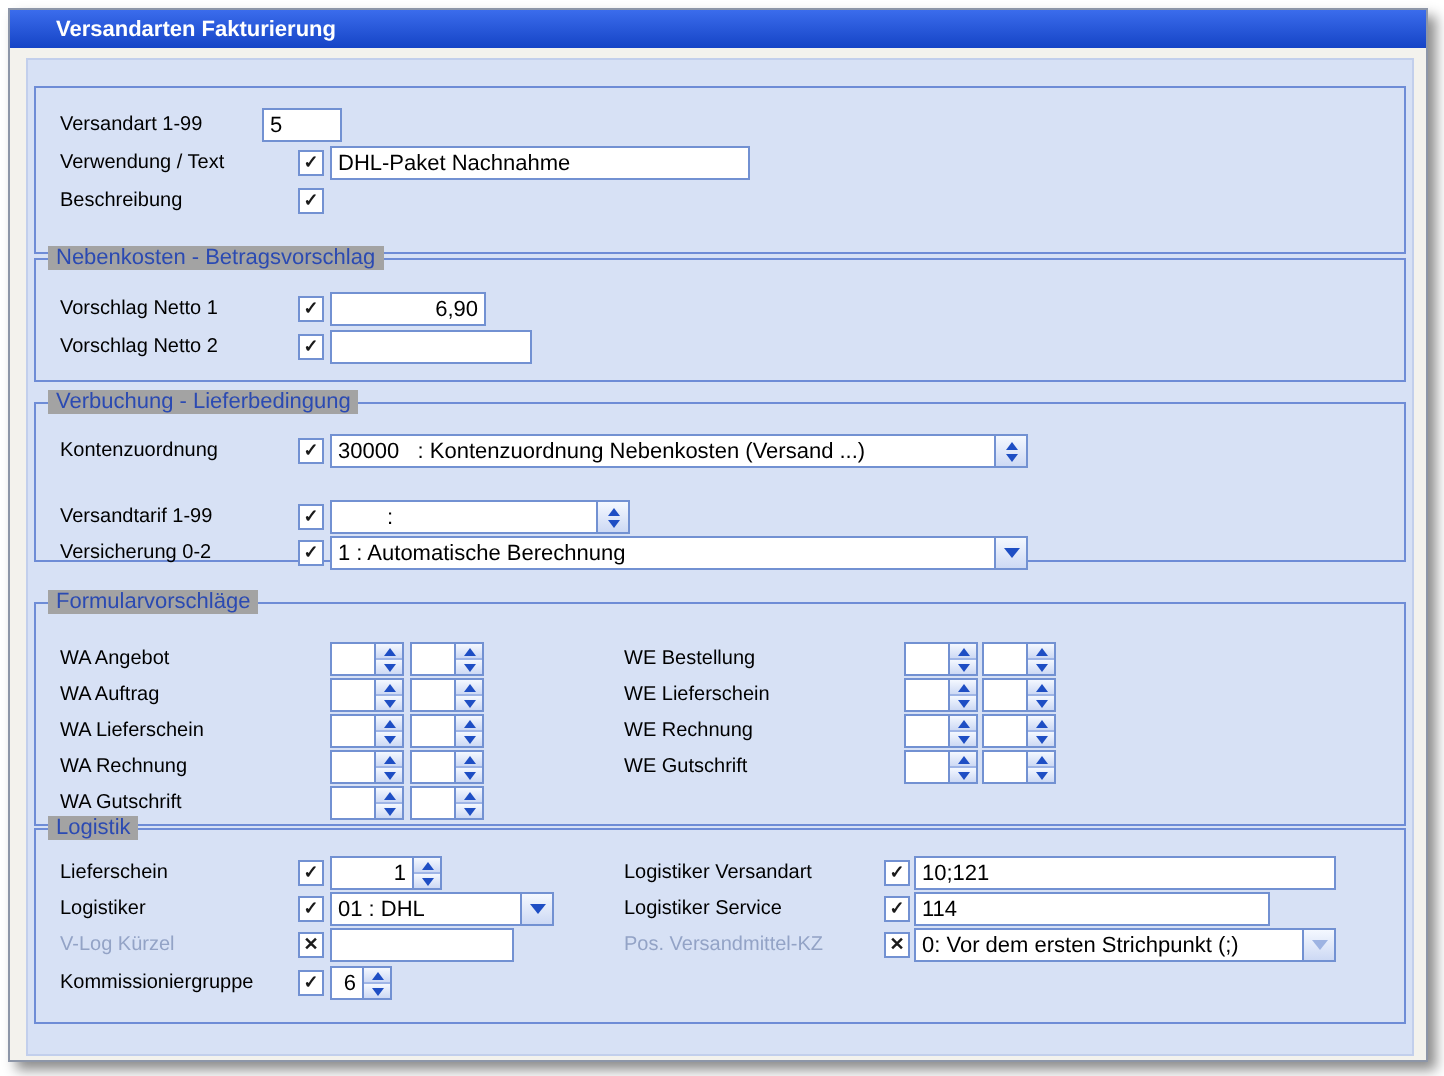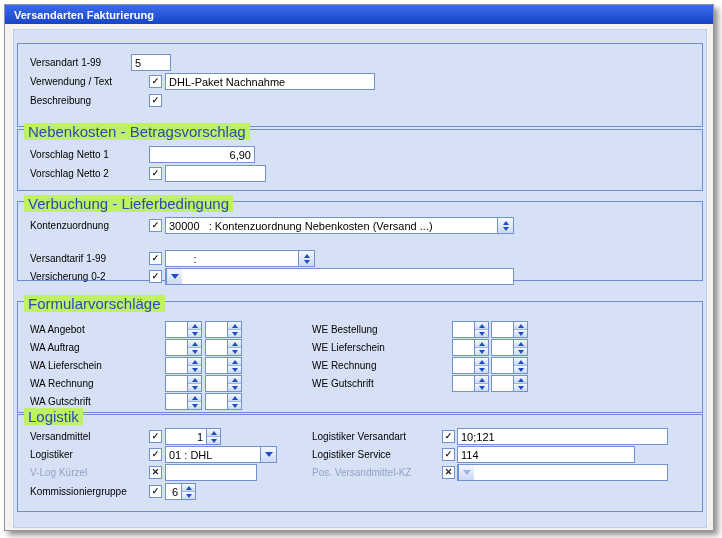--- a/index.html
+++ b/index.html
@@ -3,27 +3,27 @@
 <meta charset="utf-8">
 <style>
   * { margin:0; padding:0; box-sizing:border-box; }
   html,body { width:722px; height:538px; background:#ffffff; overflow:hidden;
               font-family:"Liberation Sans", sans-serif; }
   .window { position:absolute; left:4px; top:4px; width:710px; height:527px;
             background:#f3f2ed; border:1px solid #8d96a8;
             box-shadow:4px 4px 6px rgba(0,0,0,0.45); }
   .titlebar { position:absolute; left:0; top:0; right:0; height:19px;
               background:linear-gradient(to bottom,#3b6cec,#1544c6);
-              display:flex; align-items:center; padding-left:9px; }
+              display:flex; align-items:center; padding-left:23px; }
   .titlebar .wtitle { color:#ffffff; font-size:11px; font-weight:bold; white-space:nowrap; }
   .content { position:absolute; left:8px; top:24px; width:694px; height:499px;
              background:#d7e1f5; border:1px solid #c2cfec; }
   .group { position:absolute; left:12px; width:686px; border:1px solid #6e8cd6; }
-  .glgd { position:absolute; top:-7px; left:6px; background:#bef264; padding:0 4px;
-          font-size:15px; color:#2b4ab2; white-space:nowrap; }
+  .glgd { position:absolute; top:-7px; left:6px; background:#a3a3a3; padding:0 4px;
+          font-size:11px; color:#2b4ab2; white-space:nowrap; }
   .lbl { position:absolute; font-size:10px; color:#000; white-space:nowrap; }
   .lbl.dis { color:#93a3c6; }
   .cb { position:absolute; width:13px; height:13px; background:#fff;
         border:1px solid #7291d2; display:flex; align-items:center; justify-content:center; }
   .cb .mark { font-size:9px; line-height:1; color:#1a1a1a; font-weight:bold; }
   .txt, .combo, .spin { position:absolute; height:17px; border:1px solid #7291d2;
         background:#fff; display:flex; align-items:center; overflow:hidden; }
   .tval { font-size:11px; padding:0 3px; white-space:pre; }
   .tval.sel { background:#2e59cf; color:#fff; }
   .txt.right { justify-content:flex-end; }
@@ -74,21 +74,21 @@
     </div>
   </div>
 
   <div class="group" style="top:124px;height:62px">
     <span class="glgd">Nebenkosten - Betragsvorschlag</span>
 
     <span class="lbl" style="left:12px;top:19px">Vorschlag Netto 1</span>
     <div class="cb" style="left:131px;top:18px">
       <span class="mark">✓</span>
     </div>
-    <div class="txt right" style="left:131px;top:16px;width:106px">
+    <div class="txt right" style="left:147px;top:16px;width:78px">
       <span class="tval">6,90</span>
     </div>
 
     <span class="lbl" style="left:12px;top:38px">Vorschlag Netto 2</span>
     <div class="cb" style="left:131px;top:37px">
       <span class="mark">✓</span>
     </div>
     <div class="txt right" style="left:147px;top:35px;width:101px">
       <span class="tval"></span>
     </div>
@@ -119,20 +119,21 @@
         <i class="tri up"></i>
         <i class="tri down"></i>
       </span>
     </div>
 
     <span class="lbl" style="left:12px;top:69px">Versicherung 0-2</span>
     <div class="cb" style="left:131px;top:68px">
       <span class="mark">✓</span>
     </div>
     <div class="combo" style="left:147px;top:66px;width:349px">
+      <span class="cval">1 : Automatische Berechnung</span>
       <span class="cbtn drop">
         <i class="tri down"></i>
       </span>
     </div>
   </div>
 
   <div class="group" style="top:296px;height:112px">
     <span class="glgd">Formularvorschläge</span>
 
     <span class="lbl" style="left:12px;top:22px">WA Angebot</span>
@@ -348,21 +349,21 @@
           <span class="sbtn">
             <i class="tri down"></i>
           </span>
         </span>
     </div>
   </div>
 
   <div class="group" style="top:409px;height:98px">
     <span class="glgd">Logistik</span>
 
-    <span class="lbl" style="left:12px;top:16px">Versandmittel</span>
+    <span class="lbl" style="left:12px;top:16px">Lieferschein</span>
     <div class="cb" style="left:131px;top:15px">
       <span class="mark">✓</span>
     </div>
     <div class="spin" style="left:147px;top:13px;width:56px">
       <span class="sval">1</span>
       <span class="sbtns">
           <span class="sbtn">
             <i class="tri up"></i>
           </span>
           <span class="sbtn">
@@ -420,18 +421,19 @@
     </div>
     <div class="txt" style="left:439px;top:31px;width:178px">
       <span class="tval">114</span>
     </div>
 
     <span class="lbl dis" style="left:294px;top:52px">Pos. Versandmittel-KZ</span>
     <div class="cb" style="left:424px;top:51px">
       <span class="mark">✕</span>
     </div>
     <div class="combo" style="left:439px;top:49px;width:211px">
+      <span class="cval">0: Vor dem ersten Strichpunkt (;)</span>
       <span class="cbtn drop dis">
         <i class="tri down"></i>
       </span>
     </div>
   </div>
 </div>
 
 </body></html>

